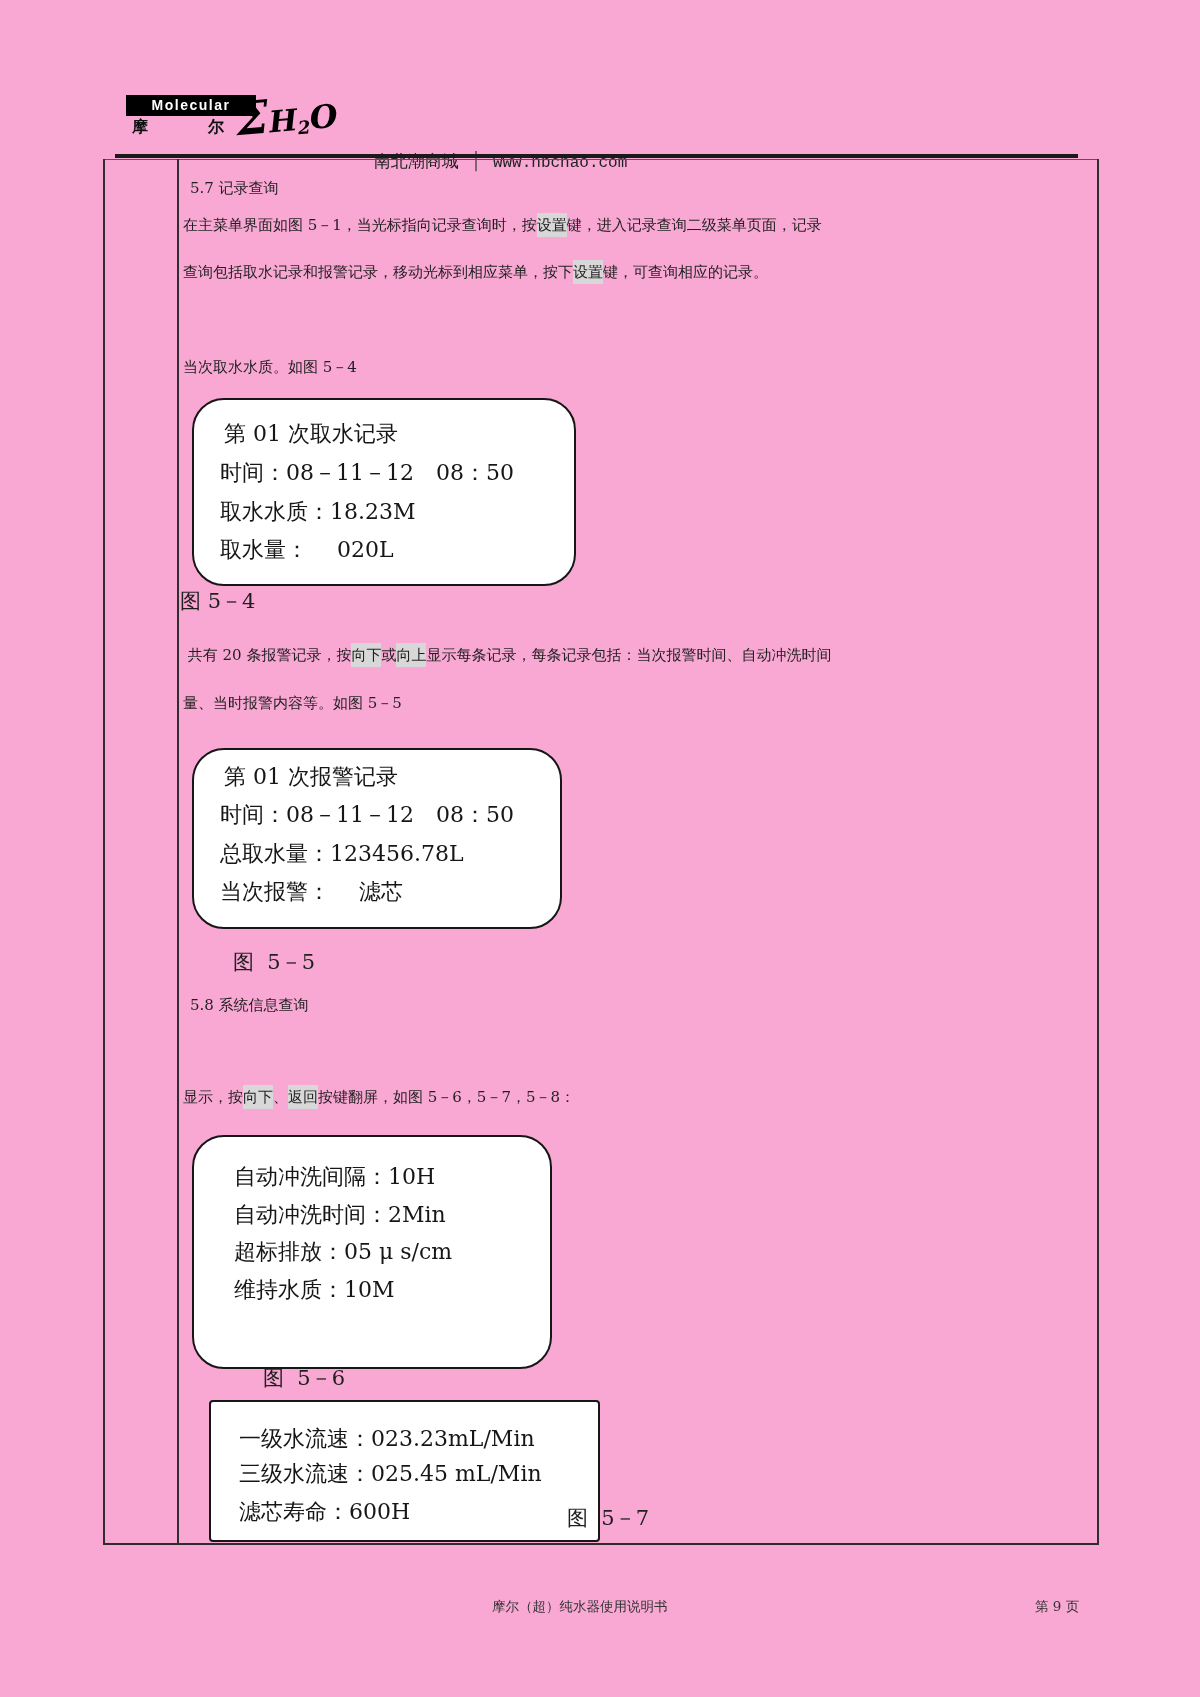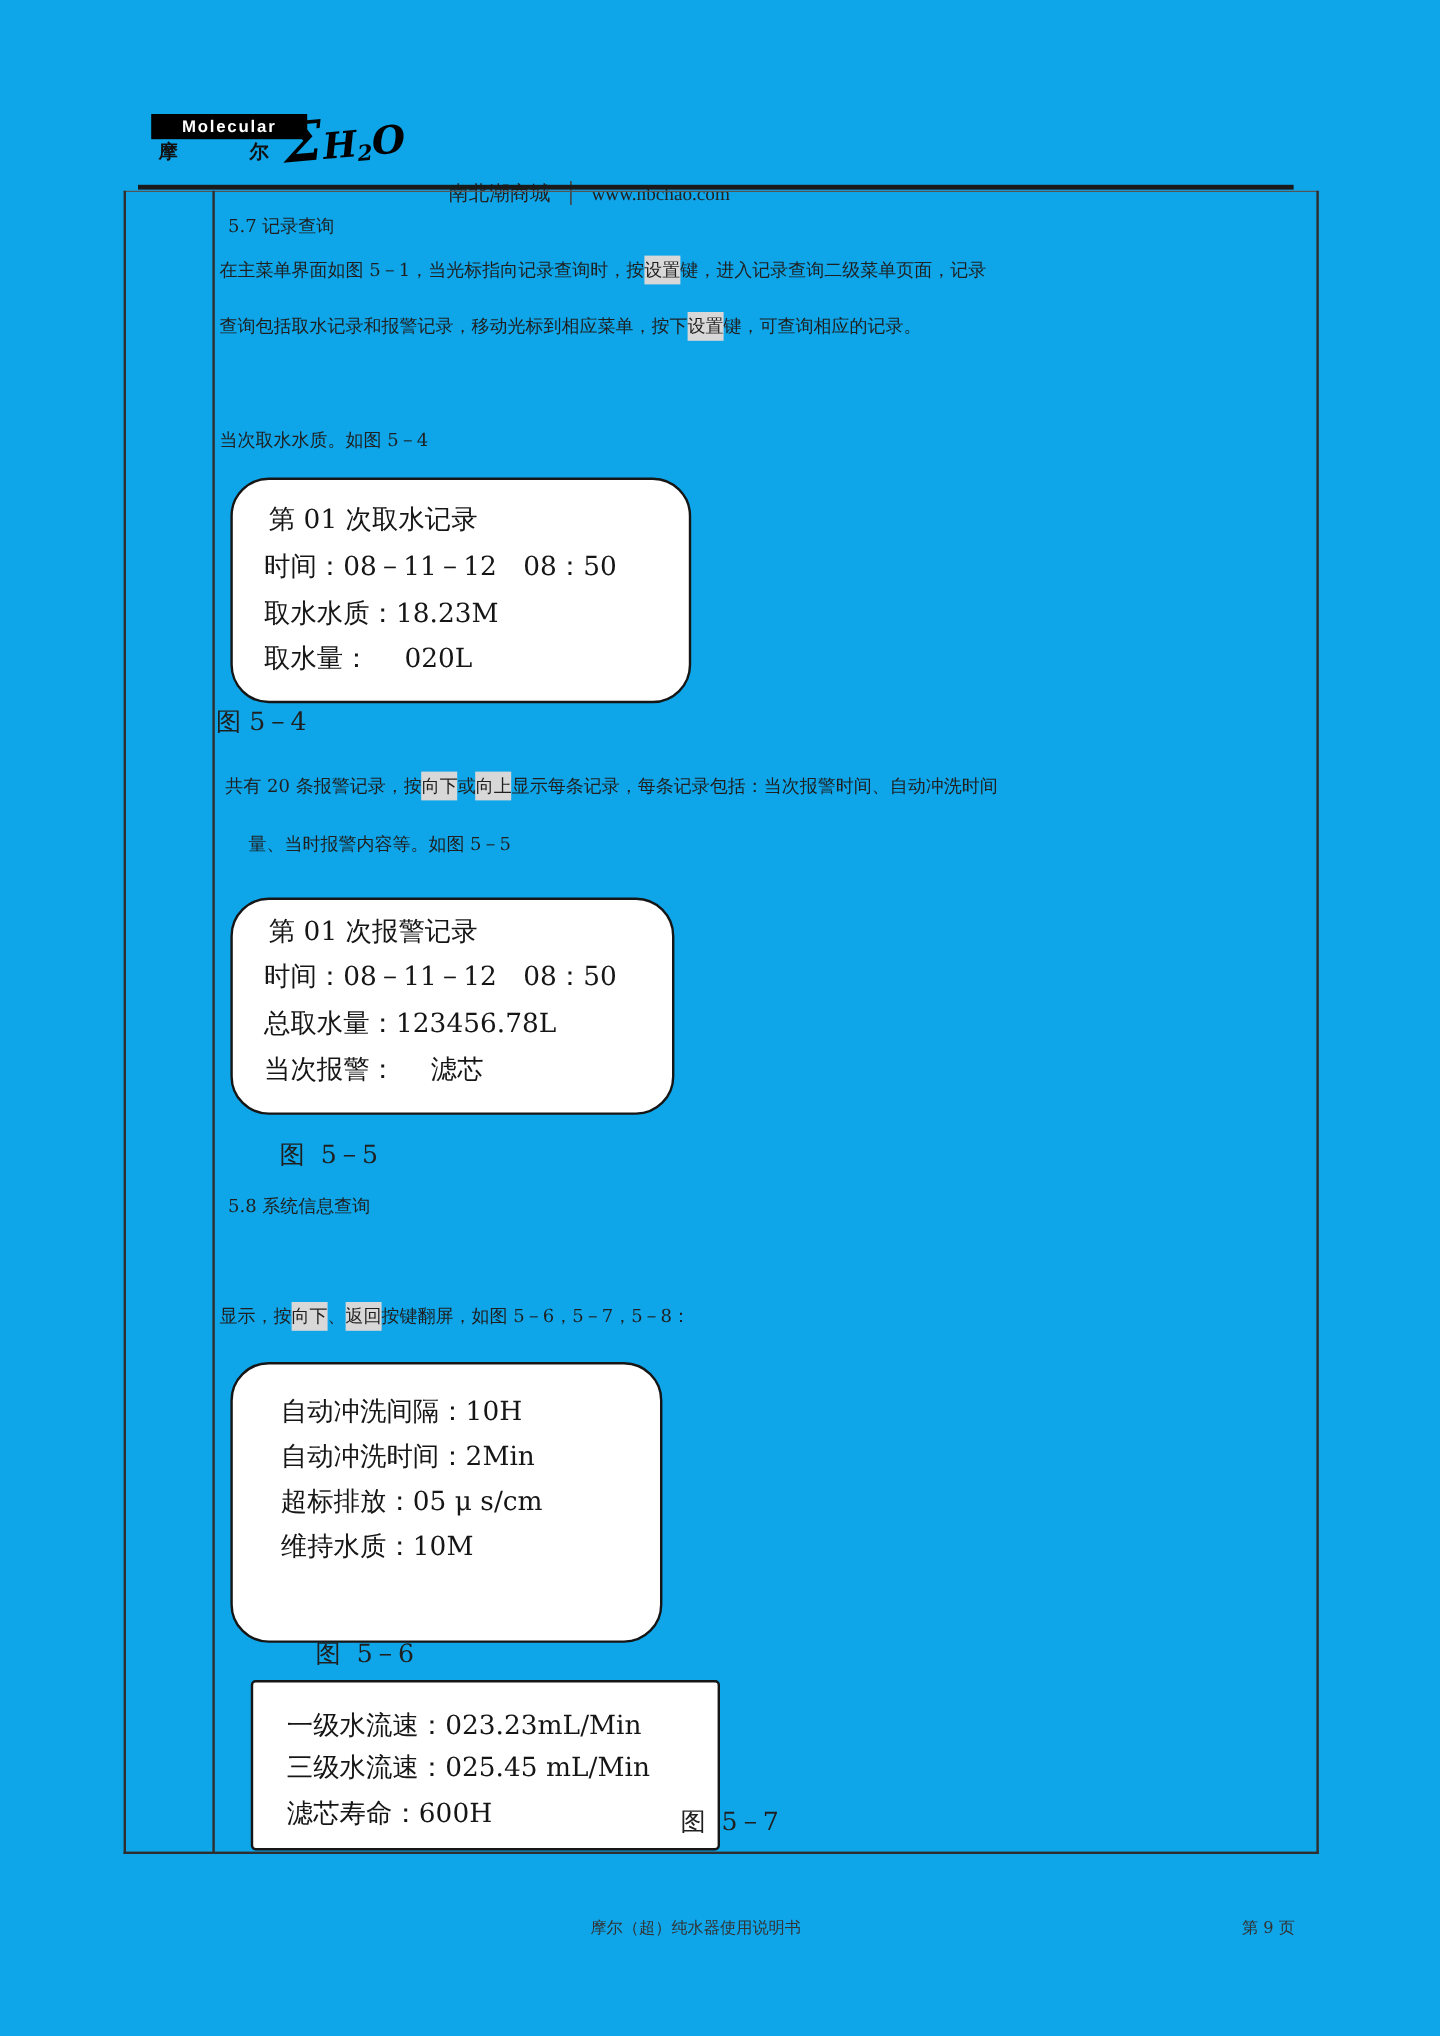--- a/index.html
+++ b/index.html
@@ -1,33 +1,33 @@
 <!DOCTYPE html>
 <html><head>
 <meta charset="utf-8">
 <style>
   html,body{margin:0;padding:0;background:#ffffff;}
-  .page{position:relative;width:1200px;height:1697px;background:#0ea5e9;overflow:hidden;
+  .page{position:relative;width:1200px;height:1697px;background:#f9a8d4;overflow:hidden;
         font-family:"DejaVu Serif","Liberation Serif",serif;color:#1c1c1c;}
   
   .logo-wordmark{position:absolute;left:126px;top:95px;width:130px;height:21px;background:#000;
         color:#fff;font-family:"Liberation Sans",sans-serif;font-weight:bold;font-size:14px;
         letter-spacing:1.5px;text-align:center;line-height:21px;}
   .logo-zh{position:absolute;left:132px;top:117px;width:92px;display:flex;justify-content:space-between;
         font-family:"Liberation Sans",sans-serif;font-weight:bold;font-size:16px;color:#111;}
   .logo-formula{position:absolute;left:236px;top:88px;font-style:italic;font-weight:bold;color:#000;
         font-family:"DejaVu Serif",serif;transform:rotate(-5deg);white-space:nowrap;}
   .logo-formula .sigma{font-size:46px;}
   .logo-formula .fh{font-size:30px;}
   .logo-formula .f2{font-size:18px;}
   .logo-formula .fo{font-size:32px;}
   .site-line{position:absolute;left:352px;top:130px;font-size:17px;color:#222;white-space:pre;
         font-family:"DejaVu Serif",serif;}
   .site-line .sep{margin:0 12px;color:#444;}
-  .site-line .url{font-family:Liberation Serif, serif;font-size:16px;}
+  .site-line .url{font-family:Liberation Mono, monospace;font-size:16px;}
   .rule-thick{position:absolute;left:115px;top:154px;width:963px;height:4px;background:#1a1a1a;}
   
   .vline{position:absolute;width:2px;background:#2e2e2e;}
   .hline{position:absolute;height:2px;background:#2e2e2e;}
   .hline-thin{position:absolute;height:1px;background:#555;}
   
   .line{position:absolute;font-size:15px;line-height:30px;white-space:pre;color:#1f1f1f;}
   .hl{background:#d8d8d8;padding:3px 0;}
   .figbox{position:absolute;border:2.5px solid #161616;border-radius:32px;background:#fff;}
   .figbox.small-radius{border-radius:4px;padding-left:41px;}
@@ -72,21 +72,21 @@
 
   <div class="figbox" style="left:192px;top:398px;width:380px;height:184px;">
     <div class="figline" style="left:30px;top:19px;">第 01 次取水记录</div>
     <div class="figline" style="left:26px;top:58px;">时间：08－11－12　08：50</div>
     <div class="figline" style="left:26px;top:97px;">取水水质：18.23M</div>
     <div class="figline" style="left:26px;top:135px;">取水量：　 020L</div>
   </div>
   <div class="caption" style="left:180px;top:586px;">图 5－4</div>
 
   <div class="line" style="left:183px;top:640px;"><span> 共有 20 条报警记录，按</span><span class="hl">向下</span><span>或</span><span class="hl">向上</span><span>显示每条记录，每条记录包括：当次报警时间、自动冲洗时间</span></div>
-  <div class="line" style="left:183px;top:688px;margin-left:24px;"><span>量、当时报警内容等。如图 5－5</span></div>
+  <div class="line" style="left:183px;top:688px;"><span>量、当时报警内容等。如图 5－5</span></div>
 
   <div class="figbox" style="left:192px;top:748px;width:366px;height:177px;">
     <div class="figline" style="left:30px;top:12px;">第 01 次报警记录</div>
     <div class="figline" style="left:26px;top:50px;">时间：08－11－12　08：50</div>
     <div class="figline" style="left:26px;top:89px;">总取水量：123456.78L</div>
     <div class="figline" style="left:26px;top:127px;">当次报警：　 滤芯</div>
   </div>
   <div class="caption" style="left:233px;top:947px;">图  5－5</div>
 
   <div class="line" style="left:190px;top:990px;">5.8 系统信息查询</div>

